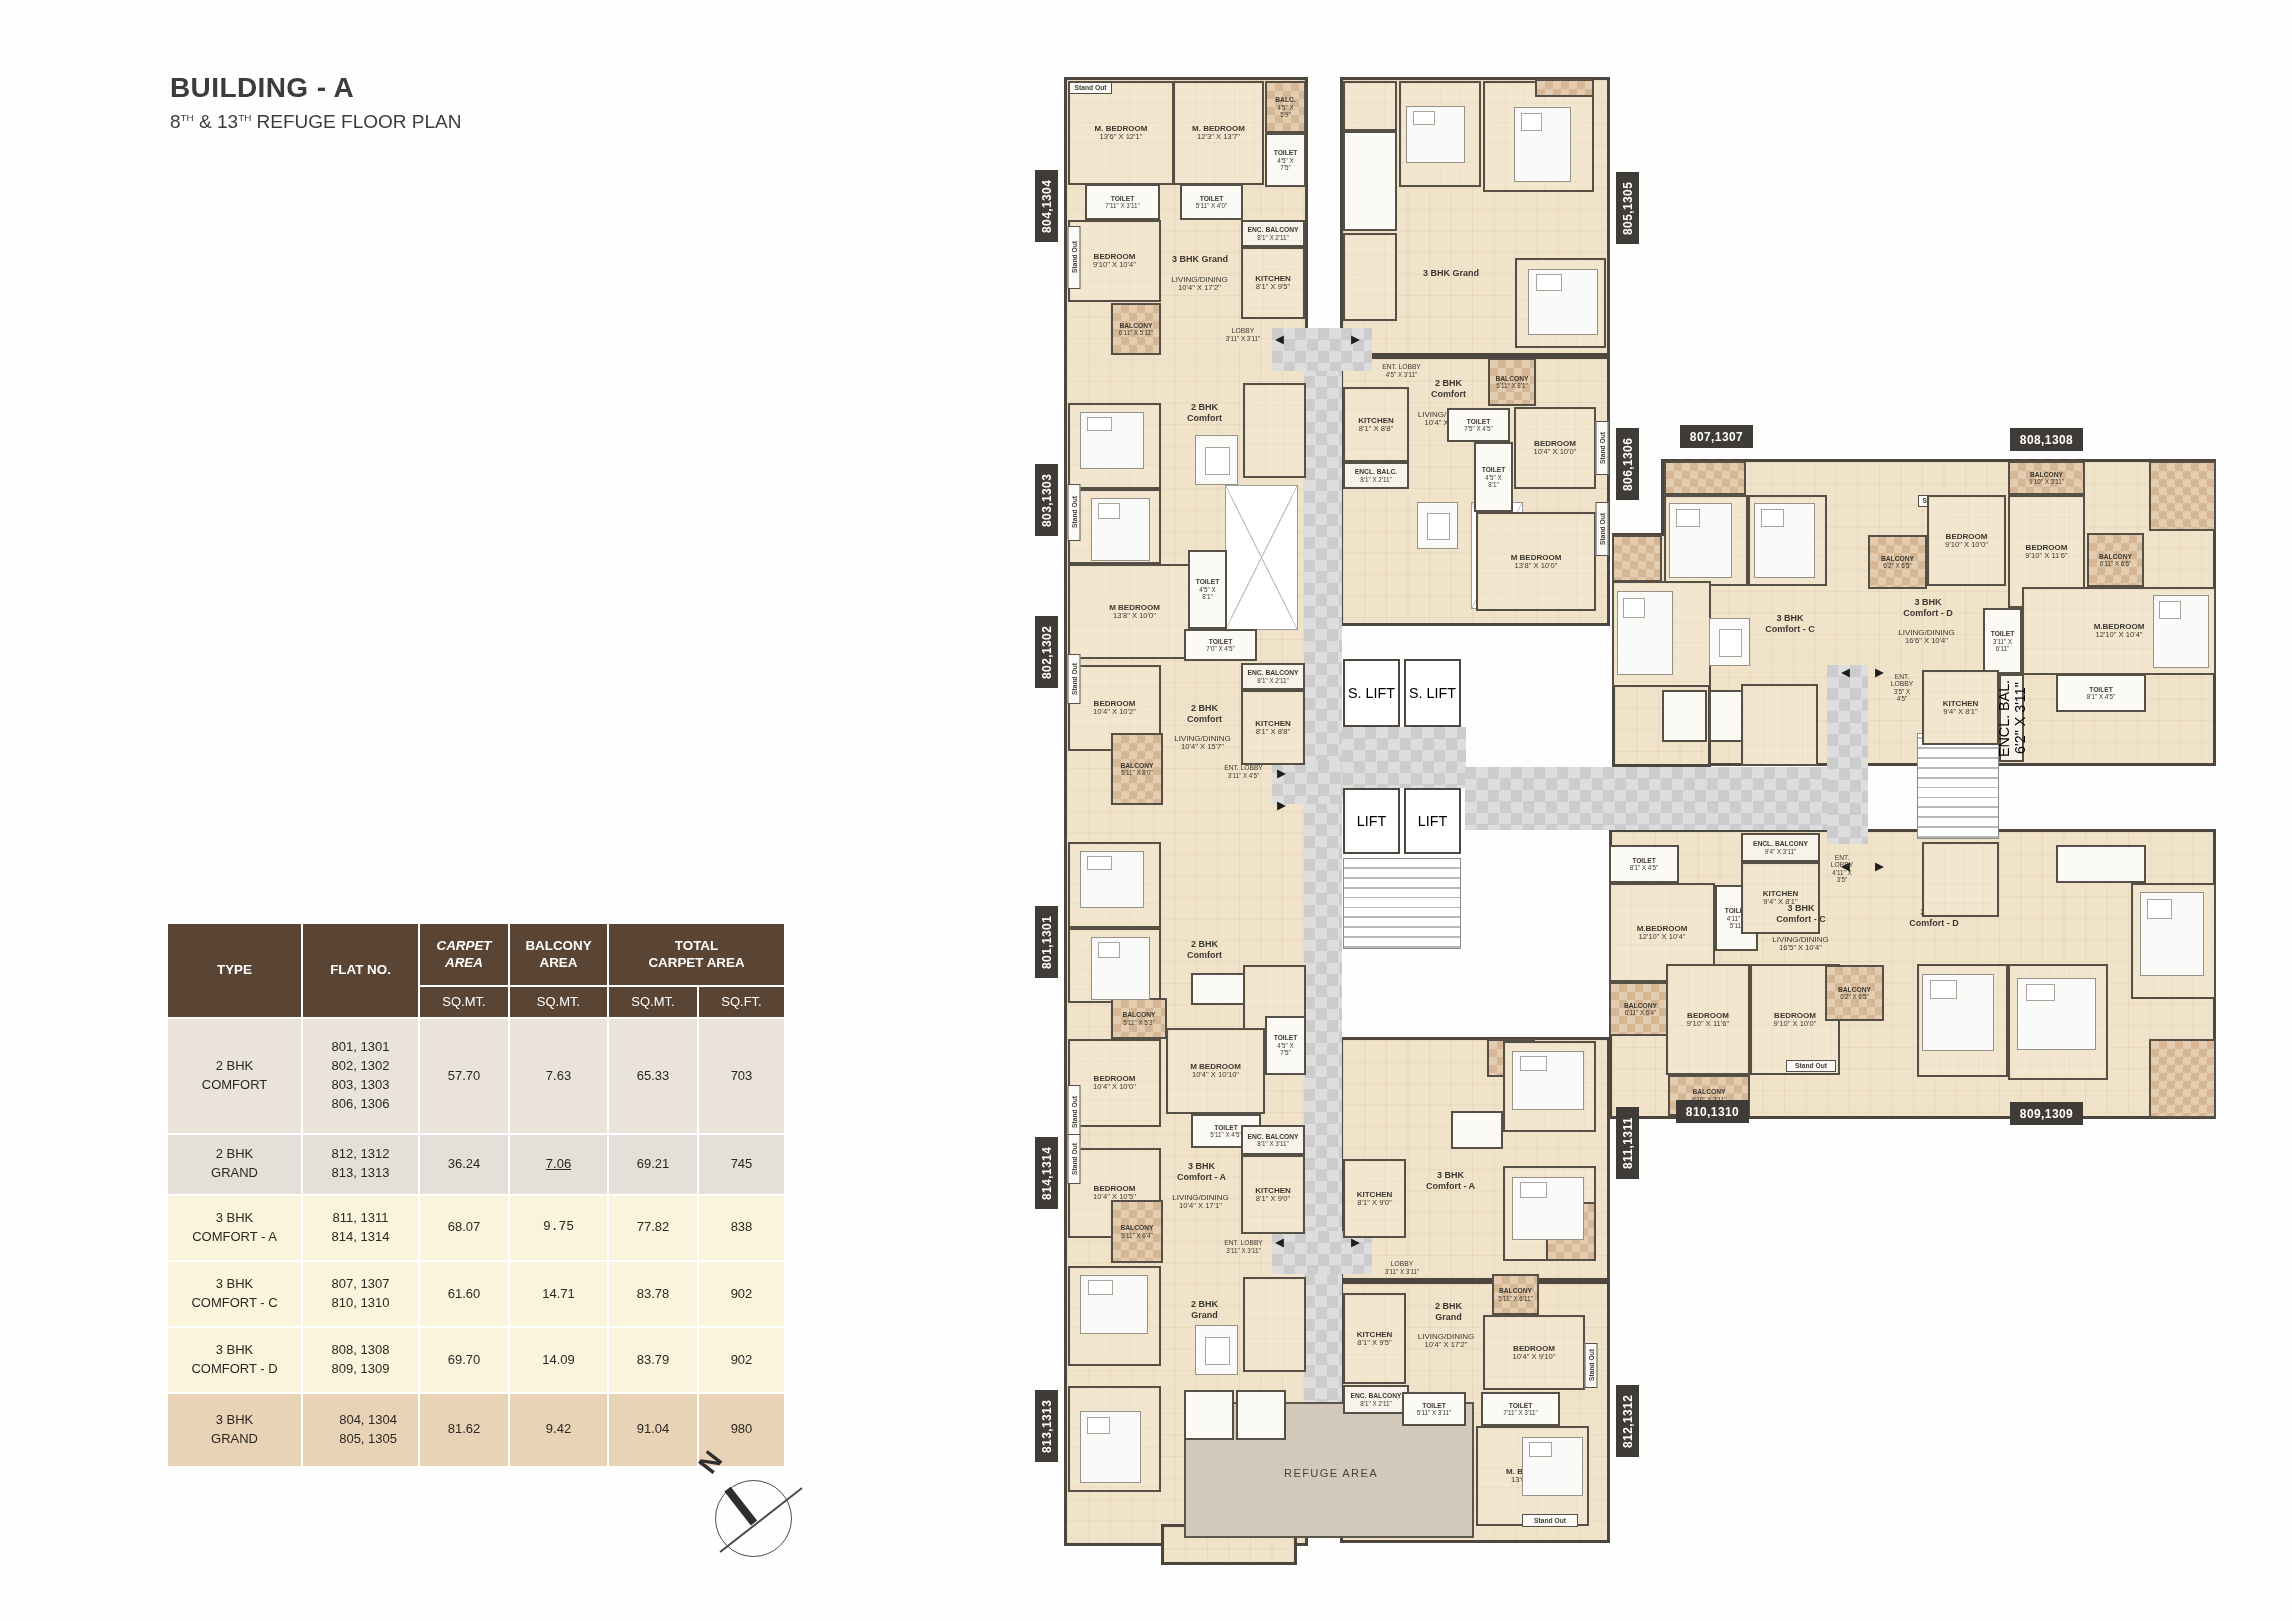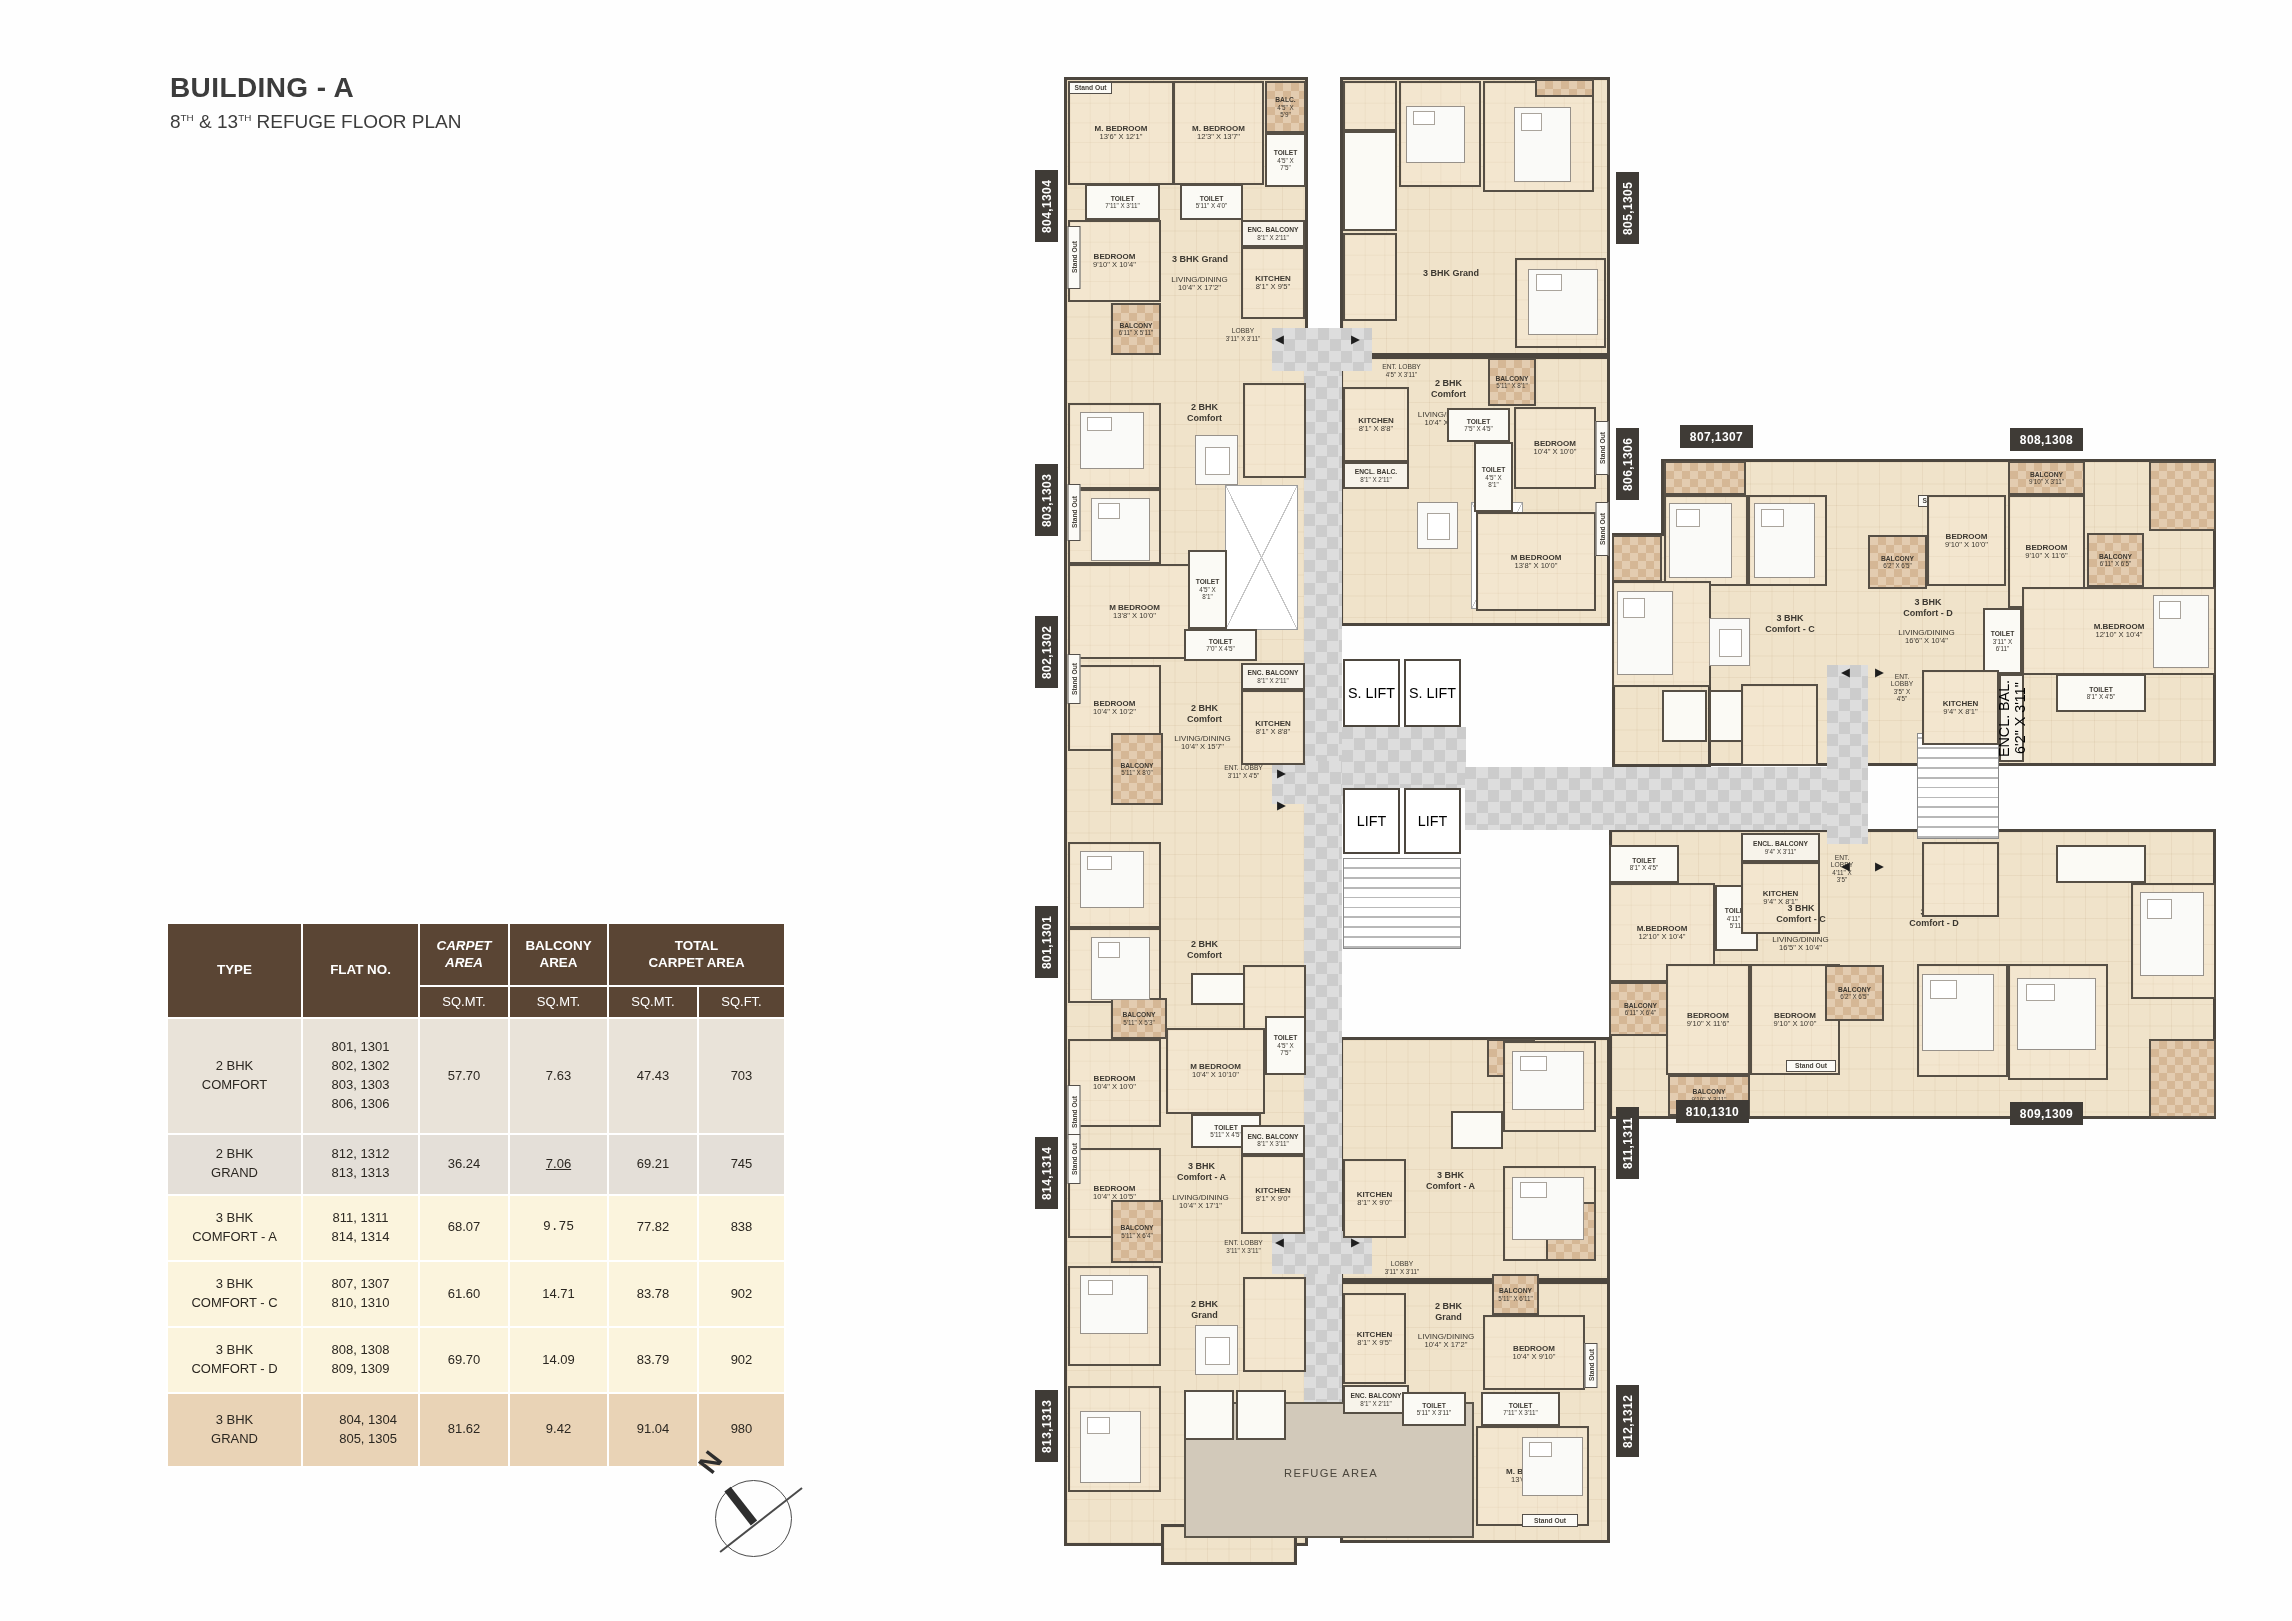--- a/index.html
+++ b/index.html
@@ -112,21 +112,21 @@
     <tbody>
       <tr>
         <td style="background: rgb(233, 227, 217); height: 106px;">2 BHK
 COMFORT</td>
         <td style="background: rgb(233, 227, 217); height: 106px;">801, 1301
 802, 1302
 803, 1303
 806, 1306</td>
         <td style="background: rgb(233, 227, 217); height: 106px; margin-left: 48px;">57.70</td>
         <td style="background: rgb(233, 227, 217); height: 106px;">7.63</td>
-        <td style="background: rgb(233, 227, 217); height: 106px;">47.43</td>
+        <td style="background: rgb(233, 227, 217); height: 106px;">65.33</td>
         <td style="background: rgb(233, 227, 217); height: 106px;">703</td>
       </tr>
       <tr>
         <td style="background: rgb(228, 223, 216); height: 52px;">2 BHK
 GRAND</td>
         <td style="background: rgb(228, 223, 216); height: 52px;">812, 1312
 813, 1313</td>
         <td style="background: rgb(228, 223, 216); height: 52px;">36.24</td>
         <td style="background: rgb(228, 223, 216); height: 52px; text-decoration: underline;">7.06</td>
         <td style="background: rgb(228, 223, 216); height: 52px;">69.21</td>

